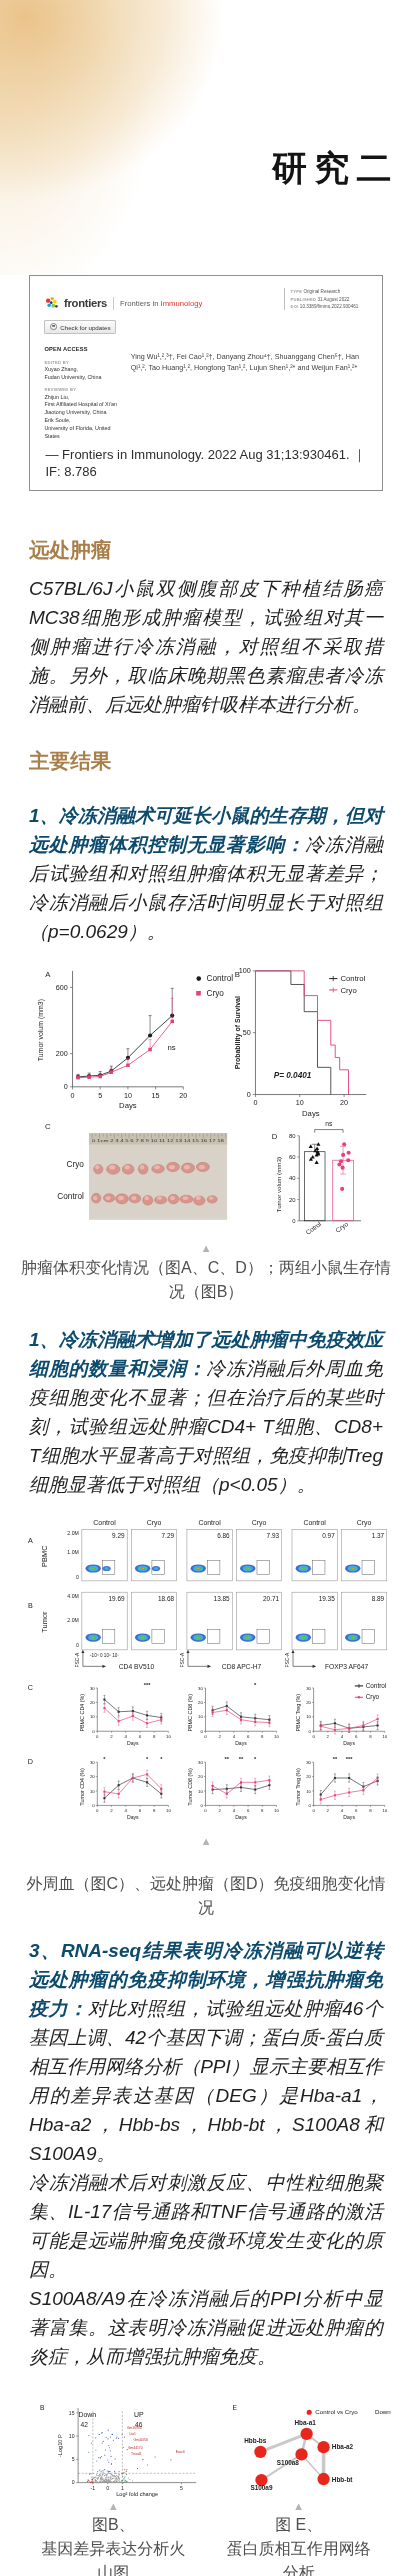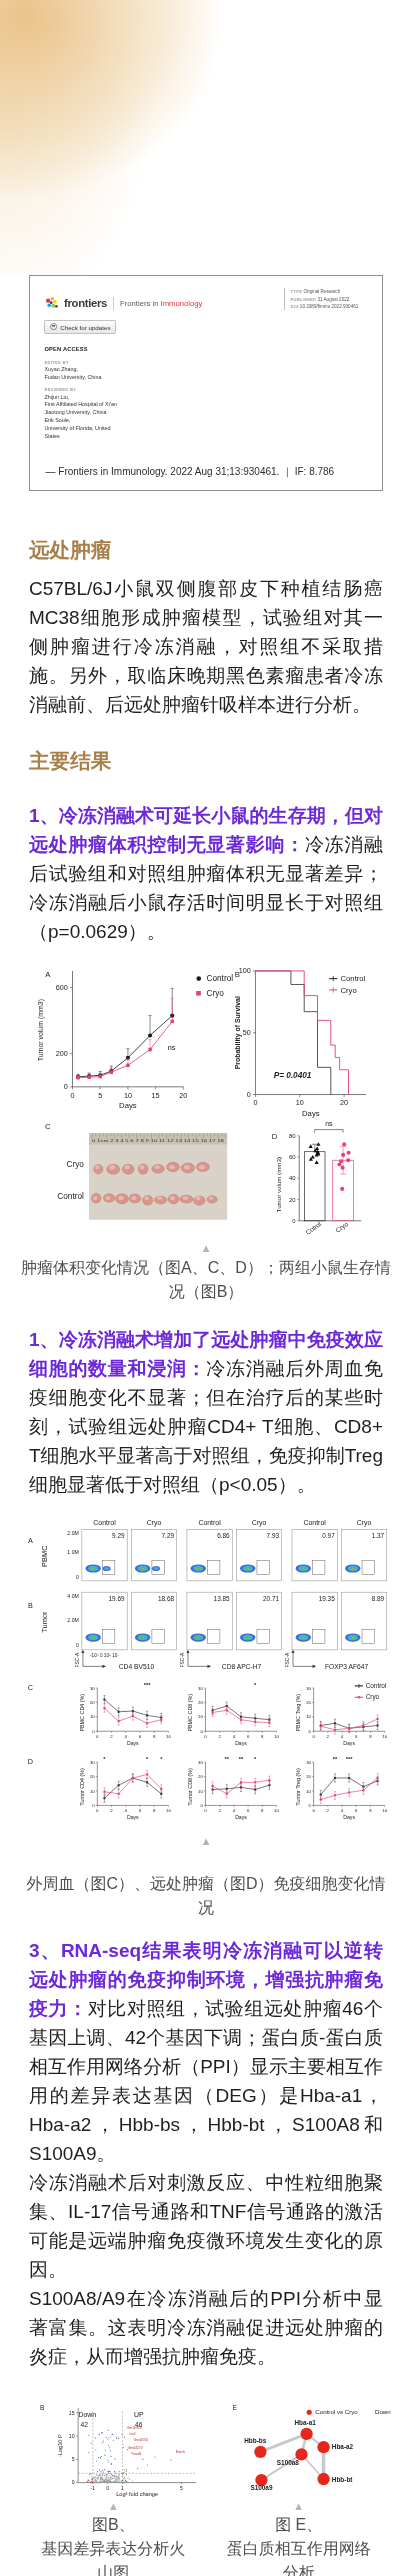--- a/index.html
+++ b/index.html
@@ -31,38 +31,39 @@
   .pc-check{display:inline-flex;align-items:center;gap:3.1px;margin:9.3px 0 0 0;
      border:0.5px solid #c2c2c2;background:linear-gradient(#fdfdfd,#e7e7e7);
      padding:2.1px 4.6px;font-size:6.2px;color:#333;border-radius:1px;cursor:pointer;}
   .pc-cols{display:flex;gap:10.3px;margin-top:11.3px;}
   .pc-left{width:76px;flex:none;font-size:5.4px;color:#333;line-height:1.45;}
   .pc-oa{font-weight:700;font-size:5.7px;letter-spacing:0.2px;margin-bottom:6.2px;color:#222;}
   .pc-minilabel{font-size:4.1px;color:#9c9c9c;font-weight:700;letter-spacing:0.3px;margin:4.6px 0 1px;}
   .pc-right{flex:1;}
   .pc-title{font-size:13.4px;line-height:1.28;color:#212121;font-weight:600;letter-spacing:-0.1px;}
   .pc-authors{margin-top:6.7px;font-size:7.2px;color:#3d3d3d;line-height:1.5;}
-  .pc-cite{position:absolute;left:15.5px;bottom:11.3px;font-size:10px;color:#2d2d2d;}
+  .pc-cite{position:absolute;left:15.5px;bottom:11.3px;font-size:13px;color:#2d2d2d;}
   
   .gold-h{font-family:"DejaVu Serif","Liberation Serif",serif;font-weight:700;font-size:20.6px;
      color:#a87e49;margin:0 29px;line-height:1;}
-  .body-p{margin:0 29px;font-size:19px;line-height:29px;color:#1f1f1f;text-align:justify;}
-  .body-p b{font-weight:700;color:#6d28d9;}
+  .body-p{margin:0 29px;font-size:19px;line-height:29px;color:#1f1f1f;text-align:justify;font-style:italic;}
+  .body-p b{font-weight:700;color:#0c4a6e;}
   .tri{text-align:center;color:#b4b4b4;font-size:11.3px;line-height:13.4px;}
   .cap{text-align:center;font-size:16px;color:#4f4f4f;line-height:24px;margin:0 20.6px;}
   
   .fig{position:relative;margin-left:20.6px;margin-right:20.6px;background:#fff;}
   .cap3row{display:flex;margin:0 20.6px;}
   .cap3col{flex:1;text-align:center;}
 </style>
 </head>
 <body>
 
 <div class="hero">
   <div class="hero-blob"></div>
+  <div class="hero-cn">研究二</div>
 </div>
 
 <div class="paper-card">
   <div class="pc-head">
     <div class="pc-brandrow">
       <svg width="15.5" height="15.5" viewBox="0 0 30 30">
         <circle cx="8" cy="9" r="4.2" fill="#e8342b"></circle>
           <circle cx="16" cy="5" r="3.2" fill="#f7a51b"></circle>
         <circle cx="21" cy="11" r="3.6" fill="#ffd200"></circle>
           <circle cx="10" cy="18" r="3.4" fill="#00a7e1"></circle>
@@ -93,20 +94,21 @@
       <div class="pc-minilabel">EDITED BY</div>
       <div>Xuyao Zhang,</div>
       <div>Fudan University, China</div>
       <div class="pc-minilabel">REVIEWED BY</div>
       <div>Zhijun Liu,</div>
       <div>First Affiliated Hospital of Xi'an Jiaotong University, China</div>
       <div>Erik Soule,</div>
       <div>University of Florida, United States</div>
     </div>
     <div class="pc-right">
+      <div class="pc-authors">Ying Wu¹,²,³†, Fei Cao¹,²†, Danyang Zhou⁴†, Shuanggang Chen⁵†, Han Qi¹,², Tao Huang¹,², Hongtong Tan¹,², Lujun Shen¹,²* and Weijun Fan¹,²*</div>
     </div>
   </div>
   <div class="pc-cite">— Frontiers in Immunology. 2022 Aug 31;13:930461. ｜ IF: 8.786</div>
 </div>
 
 <div class="gold-h" style="margin-top:49px">远处肿瘤</div>
 <p class="body-p" style="margin-top:13.4px">C57BL/6J小鼠双侧腹部皮下种植结肠癌MC38细胞形成肿瘤模型，试验组对其一侧肿瘤进行冷冻消融，对照组不采取措施。另外，取临床晚期黑色素瘤患者冷冻消融前、后远处肿瘤针吸样本进行分析。</p>
 
 <div class="gold-h" style="margin-top:32px">主要结果</div>
 

